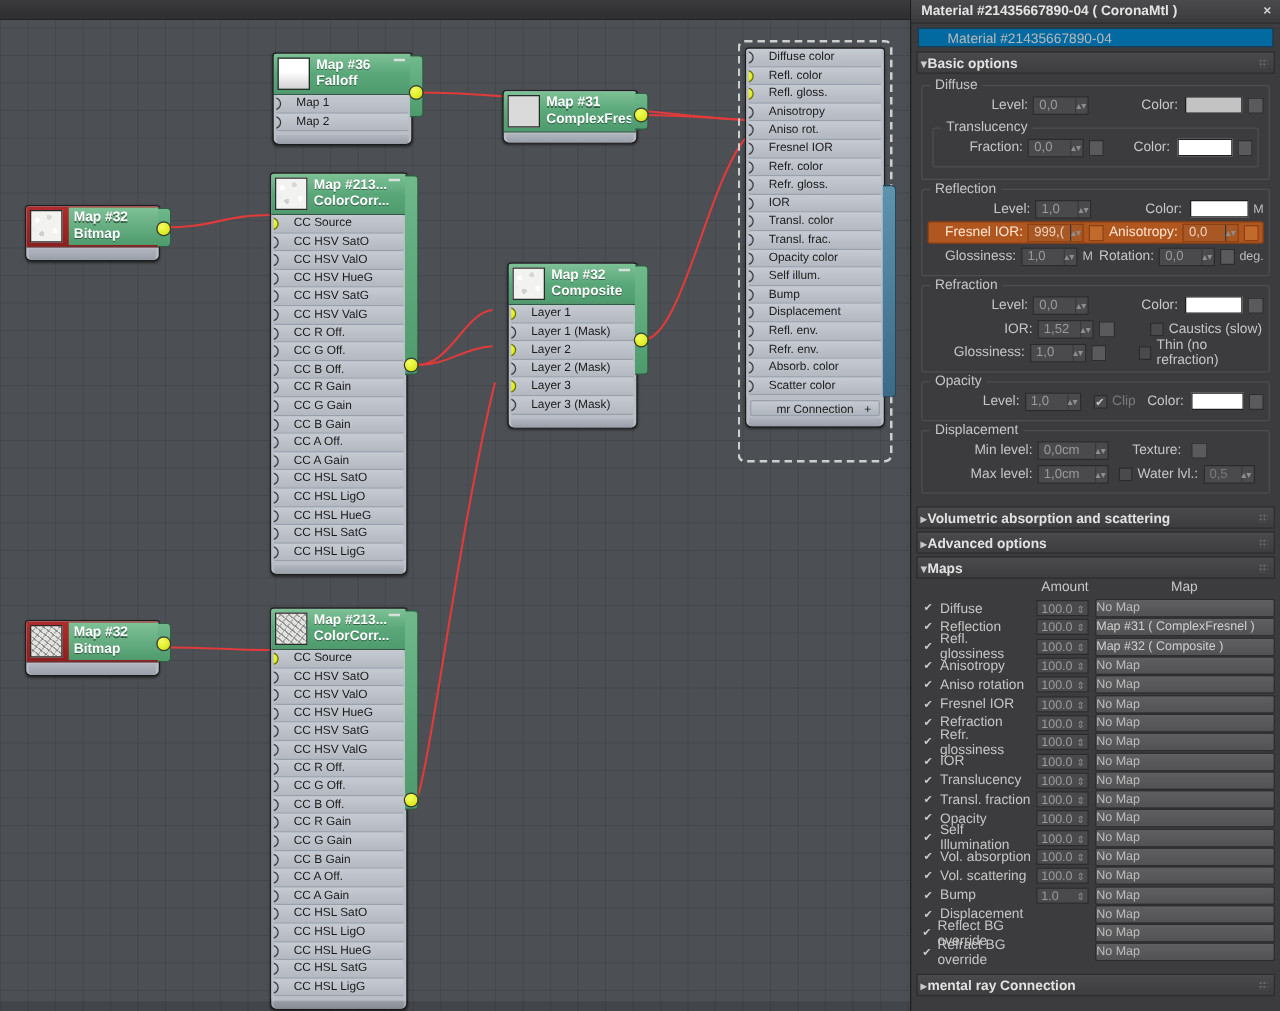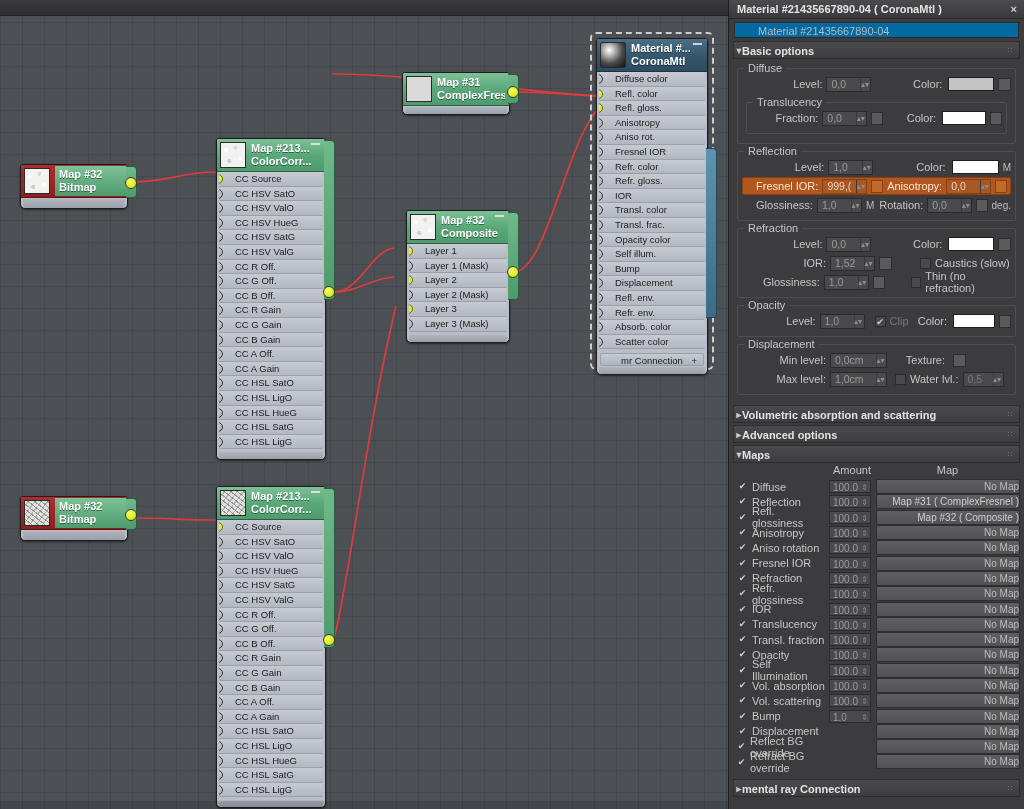--- a/index.html
+++ b/index.html
@@ -221,21 +221,21 @@
   .map-amt {
     width: 42px; height: 13px; line-height:13px;
     background: #4a4a4c; border: 1px solid #2b2b2d; color: #9a9a9a;
     font-size: 10px; padding: 0 3px; position: relative;
   }
   .map-amt .arrows { position:absolute; right:2px; top:0; font-size:8px; line-height:13px; color:#8d8d8d;}
   .map-btn {
     flex: 1 1 auto; margin-left: 5px; height: 15px; line-height: 13px;
     background: linear-gradient(to bottom,#5f5f61,#525254);
     border: 1px solid #2e2e30; border-radius: 2px;
-    text-align: right; font-size: 10px; color: #cfcfcf;
+    text-align: left; font-size: 10px; color: #cfcfcf;
     overflow: hidden; white-space: nowrap; cursor: pointer;
   }
   .map-btn.empty { color: #bdbdbd; }
 </style>
 </head>
 <body>
 
 <div id="app">
 
   <div id="graph">
@@ -253,20 +253,45 @@
 
       <path d="M334,638 C346,600 368,420 396,306" stroke="#e03b3b" stroke-width="1.7" fill="none"></path>
 
       <path d="M332,74 C420,74 520,92 596,96" stroke="#e03b3b" stroke-width="1.7" fill="none"></path>
 
       <path d="M512,92 C545,92 560,94 596,96" stroke="#e03b3b" stroke-width="1.7" fill="none"></path>
 
       <path d="M514,272 C545,272 565,150 596,111" stroke="#e03b3b" stroke-width="1.7" fill="none"></path>
     </svg>
 
+    <div class="node" style="left:218px; top:42px; width:112px;">
+      <div class="node-body">
+        <div class="node-head">
+          <div class="node-thumb ramp"></div>
+          <div class="node-titles">
+            <div class="node-title">Map #36</div>
+            <div class="node-subtitle">Falloff</div>
+          </div>
+          <div class="node-min"></div>
+        </div>
+        <div class="slot-list">
+          <div class="slot">
+            <span class="slot-dot"></span>
+            <span>Map 1</span>
+          </div>
+          <div class="slot">
+            <span class="slot-dot"></span>
+            <span>Map 2</span>
+          </div>
+        </div>
+        <div class="node-foot"></div>
+      </div>
+      <div class="green-tab" style="top:2px; height:50px;"></div>
+      <div class="node-out" style="right:-9px; top:26px;"></div>
+    </div>
 
     <div class="node" style="left:402px; top:72px; width:108px;">
       <div class="node-body">
         <div class="node-head">
           <div class="node-thumb flat"></div>
           <div class="node-titles">
             <div class="node-title">Map #31</div>
             <div class="node-subtitle">ComplexFres...</div>
           </div>
         </div>
@@ -400,28 +425,20 @@
         </div>
         <div class="node-foot" style="height:9px;"></div>
       </div>
       <div class="green-tab" style="top:2px; height:32px;"></div>
       <div class="node-out" style="right:-9px; top:13px;"></div>
     </div>
 
     <div class="sel-dash" style="left:590px; top:32px; width:124px; height:338px;"></div>
     <div class="node" style="left:596px; top:38px; width:112px;">
       <div class="node-body">
-        <div class="node-head mtl">
-          <div class="node-thumb sphere"></div>
-          <div class="node-titles">
-            <div class="node-title">Material #...</div>
-            <div class="node-subtitle">CoronaMtl</div>
-          </div>
-          <div class="node-min"></div>
-        </div>
         <div class="slot-list" id="mtl-slots">
             <div class="slot"><span class="slot-dot"></span><span>Diffuse color</span></div>
             <div class="slot"><span class="slot-dot on"></span><span>Refl. color</span></div>
             <div class="slot"><span class="slot-dot on"></span><span>Refl. gloss.</span></div>
             <div class="slot"><span class="slot-dot"></span><span>Anisotropy</span></div>
             <div class="slot"><span class="slot-dot"></span><span>Aniso rot.</span></div>
             <div class="slot"><span class="slot-dot"></span><span>Fresnel IOR</span></div>
             <div class="slot"><span class="slot-dot"></span><span>Refr. color</span></div>
             <div class="slot"><span class="slot-dot"></span><span>Refr. gloss.</span></div>
             <div class="slot"><span class="slot-dot"></span><span>IOR</span></div>

